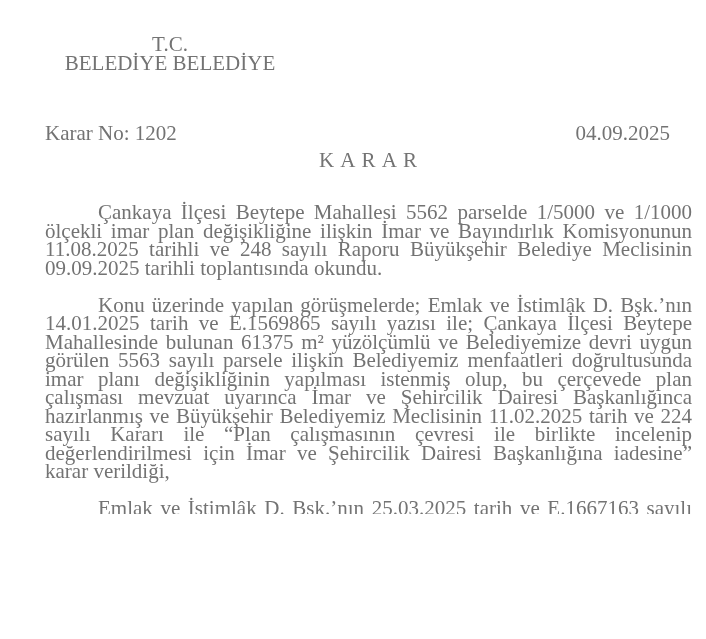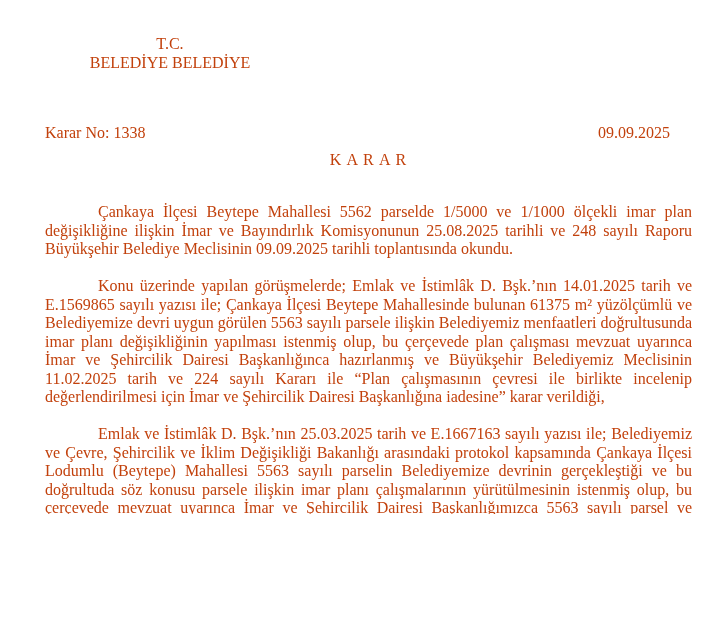--- a/index.html
+++ b/index.html
@@ -6,23 +6,23 @@
     margin: 0;
     padding: 0;
     background: #ffffff;
   }
   .page {
     position: relative;
     box-sizing: border-box;
     width: 706px;
     height: 514px;
     background: #ffffff;
-    color: #c2410c;
+    color: #737373;
     font-family: "Liberation Serif", "DejaVu Serif", serif;
-    font-size: 16px;
+    font-size: 21px;
     line-height: 18.5px;
     padding: 35px 14px 0 45px;
     overflow: hidden;
   }
   .letterhead {
     width: 250px;
     text-align: center;
   }
   .letterhead div {
     white-space: nowrap;
@@ -54,25 +54,25 @@
 <body>
 
 <div class="page">
 
   <div class="letterhead">
     <div>T.C.</div>
     <div>BELEDİYE BELEDİYE</div>
   </div>
 
   <div class="meta-row">
-    <span>Karar No: 1338</span>
-    <span class="date">09.09.2025</span>
+    <span>Karar No: 1202</span>
+    <span class="date">04.09.2025</span>
   </div>
 
   <div class="title">K A R A R</div>
 
-  <p class="para first">Çankaya İlçesi Beytepe Mahallesi 5562 parselde 1/5000 ve 1/1000 ölçekli imar plan değişikliğine ilişkin İmar ve Bayındırlık Komisyonunun 25.08.2025 tarihli ve 248 sayılı Raporu Büyükşehir Belediye Meclisinin 09.09.2025 tarihli toplantısında okundu.</p>
+  <p class="para first">Çankaya İlçesi Beytepe Mahallesi 5562 parselde 1/5000 ve 1/1000 ölçekli imar plan değişikliğine ilişkin İmar ve Bayındırlık Komisyonunun 11.08.2025 tarihli ve 248 sayılı Raporu Büyükşehir Belediye Meclisinin 09.09.2025 tarihli toplantısında okundu.</p>
 
   <p class="para">Konu üzerinde yapılan görüşmelerde; Emlak ve İstimlâk D. Bşk.’nın 14.01.2025 tarih ve E.1569865 sayılı yazısı ile; Çankaya İlçesi Beytepe Mahallesinde bulunan 61375 m² yüzölçümlü ve Belediyemize devri uygun görülen 5563 sayılı parsele ilişkin Belediyemiz menfaatleri doğrultusunda imar planı değişikliğinin yapılması istenmiş olup, bu çerçevede plan çalışması mevzuat uyarınca İmar ve Şehircilik Dairesi Başkanlığınca hazırlanmış ve Büyükşehir Belediyemiz Meclisinin 11.02.2025 tarih ve 224 sayılı Kararı ile “Plan çalışmasının çevresi ile birlikte incelenip değerlendirilmesi için İmar ve Şehircilik Dairesi Başkanlığına iadesine” karar verildiği,</p>
 
   <p class="para">Emlak ve İstimlâk D. Bşk.’nın 25.03.2025 tarih ve E.1667163 sayılı yazısı ile; Belediyemiz ve Çevre, Şehircilik ve İklim Değişikliği Bakanlığı arasındaki protokol kapsamında Çankaya İlçesi Lodumlu (Beytepe) Mahallesi 5563 sayılı parselin Belediyemize devrinin gerçekleştiği ve bu doğrultuda söz konusu parsele ilişkin imar planı çalışmalarının yürütülmesinin istenmiş olup, bu çerçevede mevzuat uyarınca İmar ve Şehircilik Dairesi Başkanlığımızca 5563 sayılı parsel ve çevresine yönelik imar planı çalışması hazırlanmış ve Büyükşehir Belediyemiz Meclisinin 11.06.2025 tarih ve 851 sayılı Kararı ile “Hazırlanan planların ilgili görüşler doğrultusunda yalnızca belediyemize ait parselin daha rantabl olarak tasarlanması ve buna göre çalışma yapılması için İmar ve Şehircilik Dairesi Başkanlığına iadesine” karar verildiği,</p>
 
 </div>
 
 </body></html>

